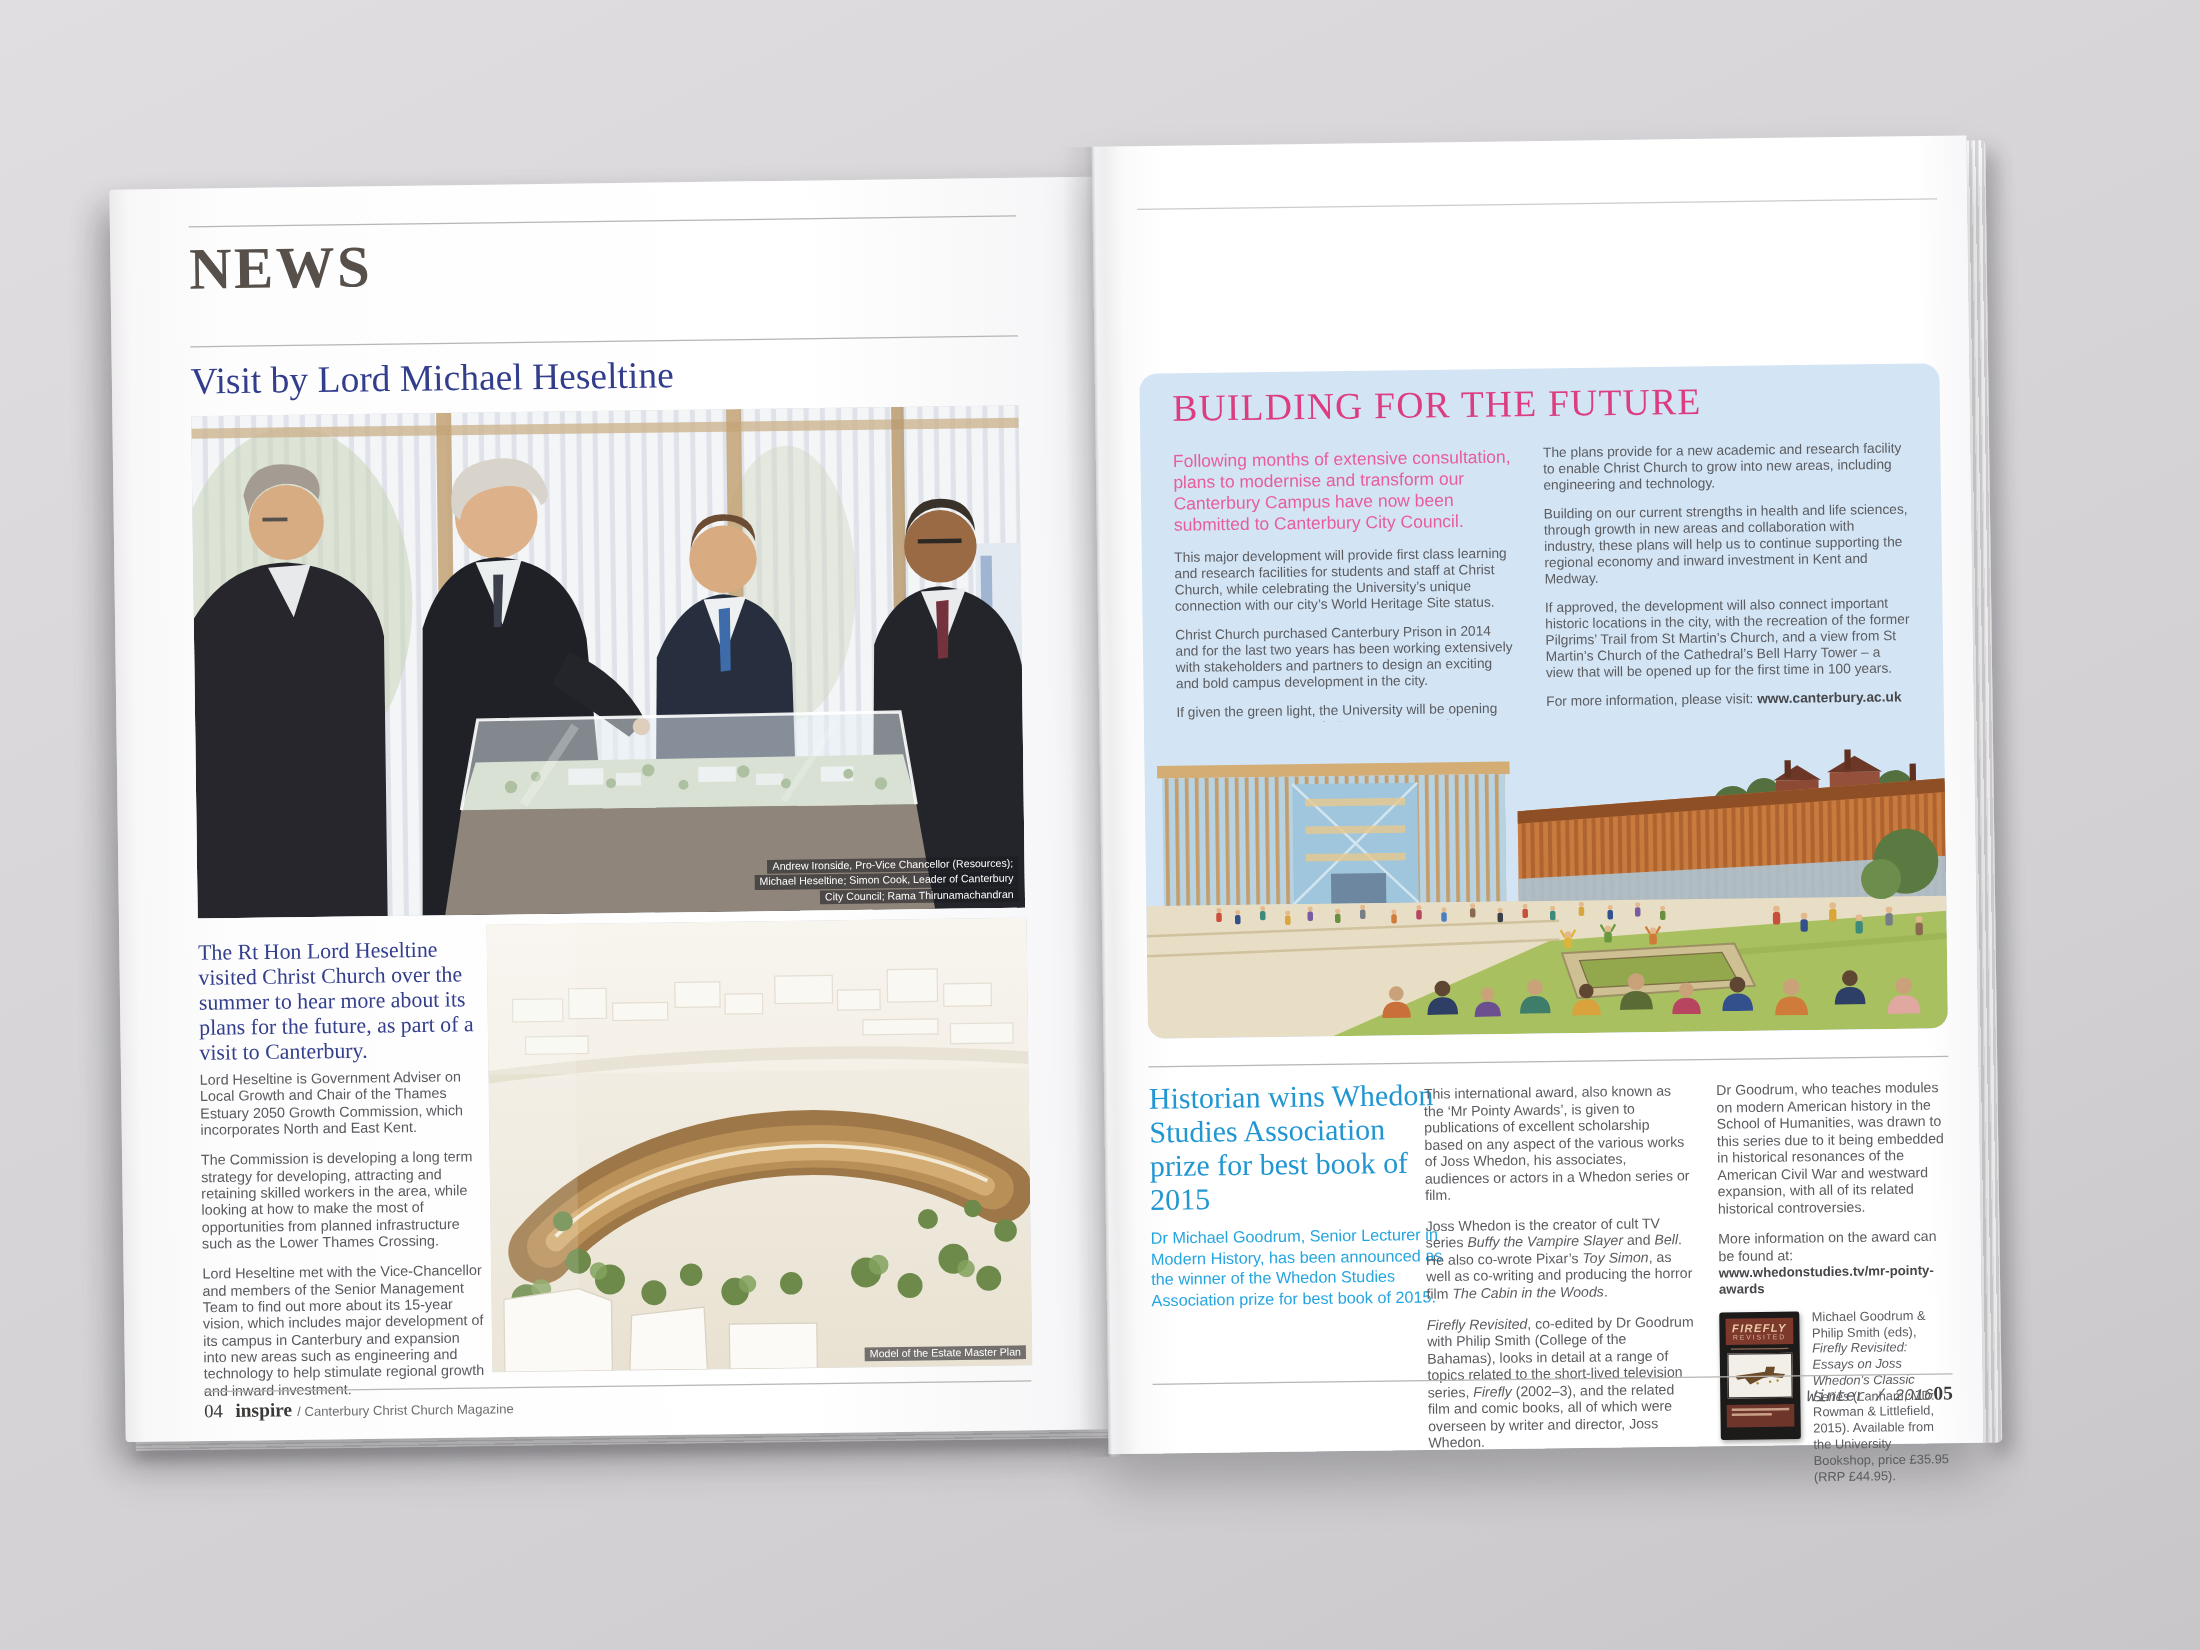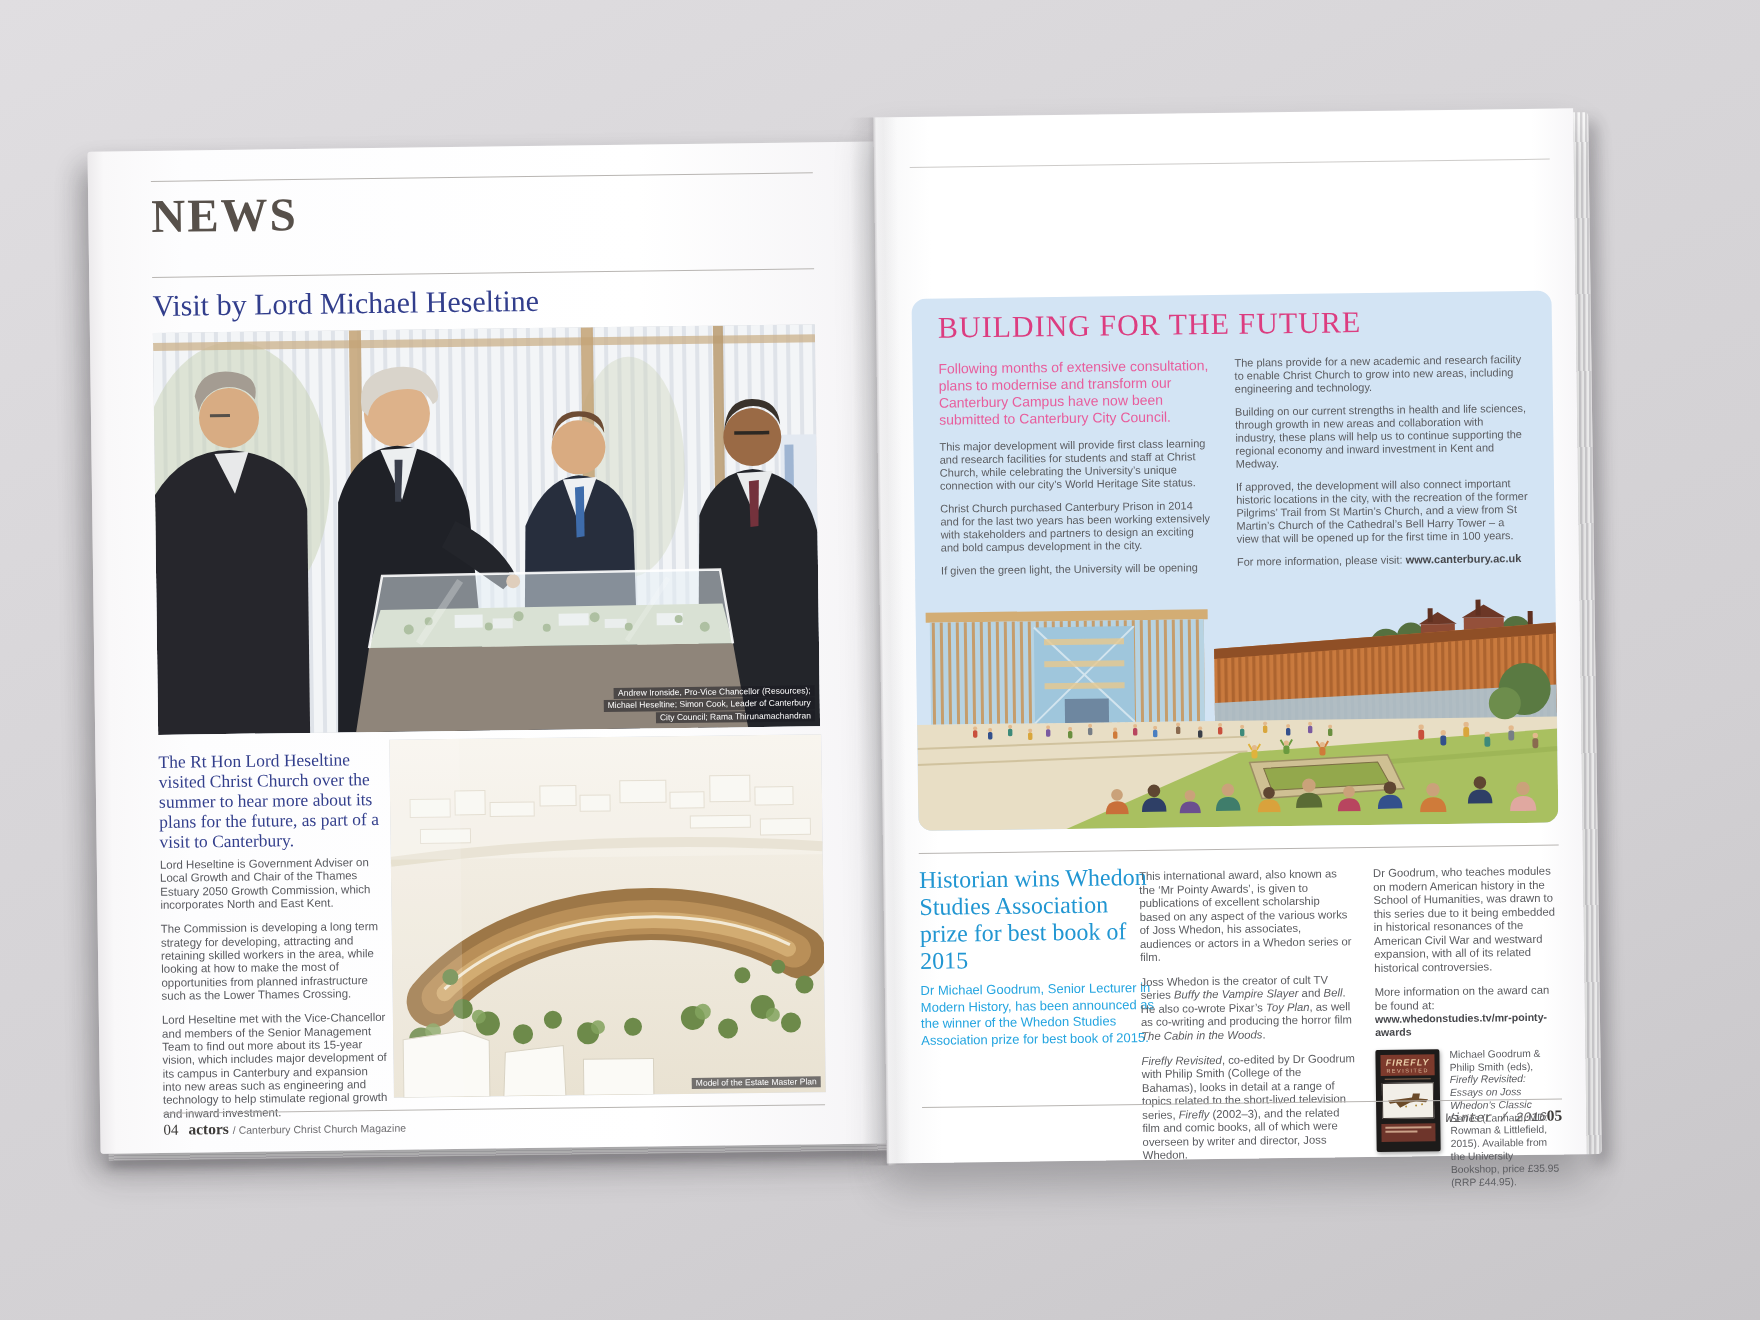--- a/index.html
+++ b/index.html
@@ -247,21 +247,21 @@
         <rect width="432" height="120" fill="#ffffff" opacity="0.22"></rect>
         <rect width="70" height="358" fill="#ffffff" opacity="0.14"></rect>
       </svg>
       <div class="photo-cap">
         <span>Model of the Estate Master Plan</span>
       </div>
     </div>
 
     <div class="rule" style="left:63px;top:962px;width:662px;"></div>
     <div class="footer-left">
-      <span class="pg-num">04</span><span class="brand">actors</span><span class="foot-suffix">/ Canterbury Christ Church Magazine</span>
+      <span class="pg-num">04</span><span class="brand">inspire</span><span class="foot-suffix">/ Canterbury Christ Church Magazine</span>
     </div>
   </div>
 
   <div class="page page-right">
     <div class="rule" style="left:36px;top:50px;width:640px;opacity:.7;"></div>
 
     <div class="feature-box">
       <div class="feature-title">BUILDING FOR THE FUTURE</div>
       <div class="f-col f-col1">
         <p class="f-intro">Following months of extensive consultation, plans to modernise and transform our Canterbury Campus have now been submitted to Canterbury City Council.</p>
@@ -400,21 +400,21 @@
       </svg>
     </div>
 
     <div class="rule" style="left:36px;top:736px;width:640px;"></div>
 
     <div class="hist-head">Historian wins Whedon Studies Association prize for best book of 2015</div>
     <div class="hist-sub">Dr Michael Goodrum, Senior Lecturer in Modern History, has been announced as the winner of the Whedon Studies Association prize for best book of 2015.</div>
 
     <div class="h-col h-col2">
       <p class="hp">This international award, also known as the ‘Mr Pointy Awards’, is given to publications of excellent scholarship based on any aspect of the various works of Joss Whedon, his associates, audiences or actors in a Whedon series or film.</p>
-      <p class="hp">Joss Whedon is the creator of cult TV series <i>Buffy the Vampire Slayer</i> and <i>Bell</i>. He also co-wrote Pixar’s <i>Toy Plan</i>, as well as co-writing and producing the horror film <i>The Cabin in the Woods</i>.</p>
+      <p class="hp">Joss Whedon is the creator of cult TV series <i>Buffy the Vampire Slayer</i> and <i>Bell</i>. He also co-wrote Pixar’s <i>Toy Simon</i>, as well as co-writing and producing the horror film <i>The Cabin in the Woods</i>.</p>
       <p class="hp"><i>Firefly Revisited</i>, co-edited by Dr Goodrum with Philip Smith (College of the Bahamas), looks in detail at a range of topics related to the short-lived television series, <i>Firefly</i> (2002–3), and the related film and comic books, all of which were overseen by writer and director, Joss Whedon.</p>
     </div>
 
     <div class="h-col h-col3">
       <p class="hp">Dr Goodrum, who teaches modules on modern American history in the School of Humanities, was drawn to this series due to it being embedded in historical resonances of the American Civil War and westward expansion, with all of its related historical controversies.</p>
       <p class="hp"><span>More information on the award can be found at:</span><span class="url block">www.whedonstudies.tv/mr-pointy-awards</span></p>
       <div class="book-row">
         <div class="book-cover">
           <div class="bc-band">
             <div class="bc-title">FIREFLY</div>

